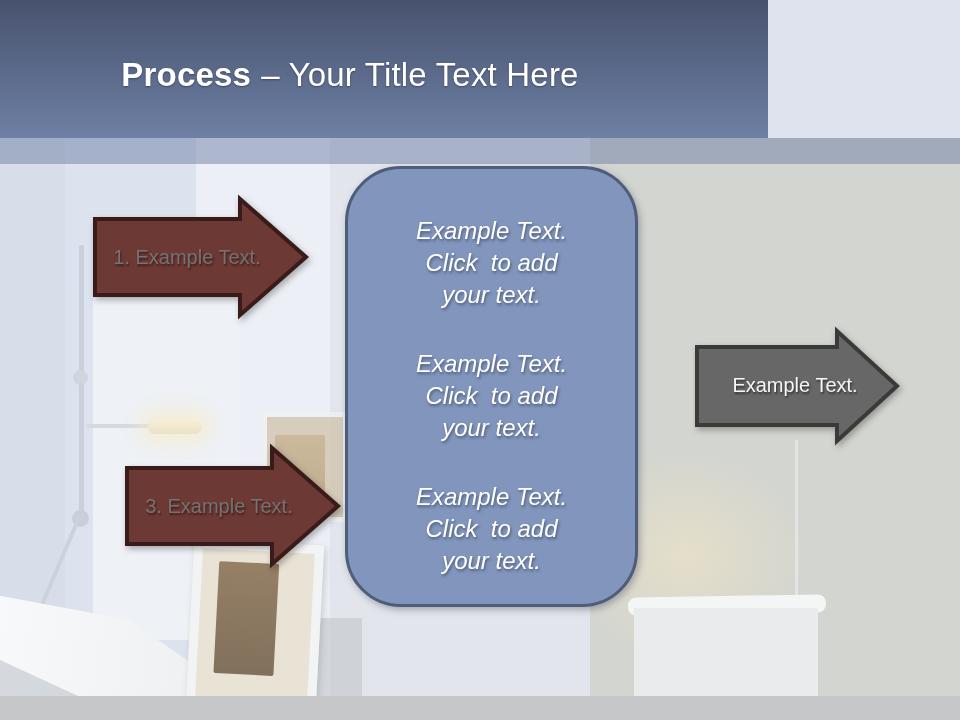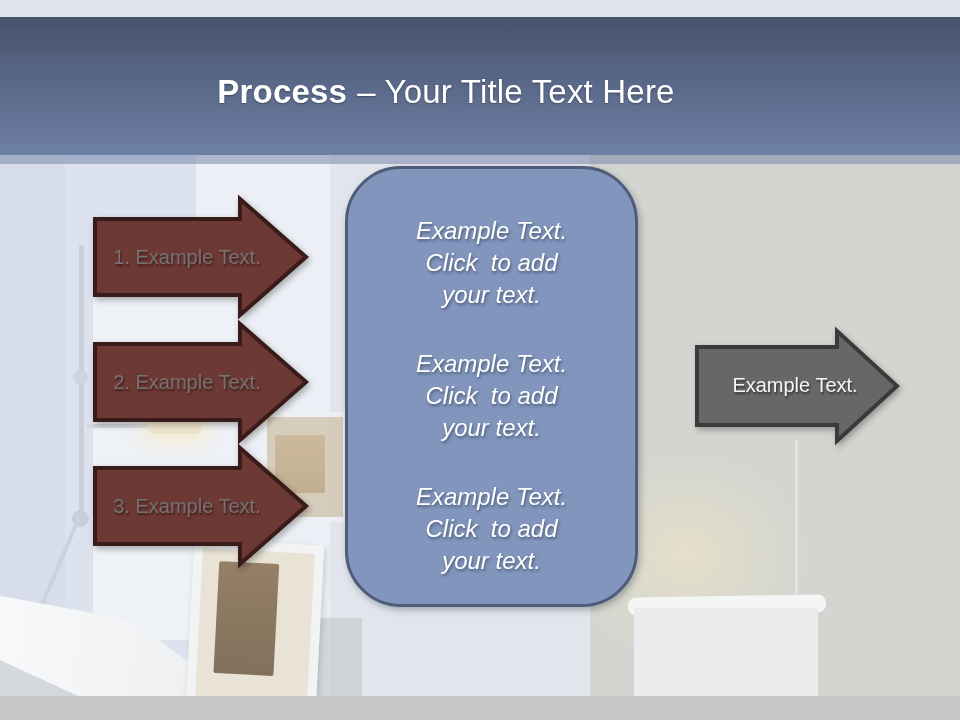--- a/index.html
+++ b/index.html
@@ -49,34 +49,34 @@
   .pic-leaning-inner{left:17px;top:12px;width:60px;height:112px;
     background:linear-gradient(#7a5f41,#5e4a33);opacity:.75;border-radius:2px;}
 
   .stool-top{left:628px;top:596px;width:198px;height:18px;background:#f4f6f6;
     border-radius:8px;transform:rotate(-1deg);}
   .stool-body{left:634px;top:608px;width:184px;height:112px;background:#e9ebec;}
   .floor{left:0;top:696px;width:960px;height:24px;background:#c6c7c9;}
 
   
   .subband{left:0;top:138px;width:960px;height:26px;background:rgba(110,127,166,.5);}
-  .header{left:0;top:17px;width:960px;height:138px;
+  .header{left:0;top:0;width:768px;height:138px;
     background:linear-gradient(#47526d,#6e80a5);
     display:flex;align-items:center;justify-content:center;}
   .title{margin:0;transform:translate(-34px,6px);font-size:33px;font-weight:400;color:#fff;
     text-shadow:0 1px 2px rgba(0,0,0,.35);letter-spacing:.2px;white-space:pre-wrap;}
   .t-bold{font-weight:700;margin-right:10px;}
 
   
   .arrow{width:217px;height:124px;left:93px;filter:drop-shadow(2px 3px 3px rgba(0,0,0,.3));}
   .arrow svg{position:absolute;inset:0;overflow:visible;}
   .arrow-label{position:absolute;left:6px;top:50px;width:176px;height:24px;line-height:24px;
     text-align:center;font-size:20px;color:#737373;
     text-shadow:1px 2px 2px rgba(40,10,10,.6);}
-  .arrow1{top:195px;} .arrow2{top:320px;} .arrow3{top:444px;}
+  .arrow1{top:195px;} .arrow2{top:320px;} .arrow3{top:444px;margin-left:32px;}
   .arrow-gray{left:695px;top:329px;width:205px;height:114px;}
   .arrow-gray .arrow-label{left:10px;top:44px;width:180px;color:#f5f5f5;
     text-shadow:1px 2px 2px rgba(20,20,20,.6);}
 
   
   .panel{left:345px;top:166px;width:293px;height:441px;box-sizing:border-box;
     background:#8296bd;border:3px solid #4e5d79;border-radius:56px;
     box-shadow:2px 3px 7px rgba(40,50,70,.35);padding-top:46px;text-align:center;}
   .panel .block{margin-bottom:37px;}
   .panel .line{font-size:24px;line-height:32px;font-style:italic;color:#fff;
@@ -123,26 +123,20 @@
     <h1 class="title"><span class="t-bold">Process</span><span>– Your Title Text Here</span></h1>
   </header>
 
   <div class="abs arrow arrow1">
     <svg viewBox="0 0 217 124">
       <polygon points="2,24 147,24 147,4 213,62 147,120 147,100 2,100" stroke-width="4" stroke-linejoin="miter" fill="#6d3934" stroke="#391c19"></polygon>
     </svg>
     <span class="arrow-label">1. Example Text.</span>
   </div>
 
-  <div class="abs arrow arrow2">
-    <svg viewBox="0 0 217 124">
-      <polygon points="2,24 147,24 147,4 213,62 147,120 147,100 2,100" stroke-width="4" stroke-linejoin="miter" fill="#6d3934" stroke="#391c19"></polygon>
-    </svg>
-    <span class="arrow-label">2. Example Text.</span>
-  </div>
 
   <div class="abs arrow arrow3">
     <svg viewBox="0 0 217 124">
       <polygon points="2,24 147,24 147,4 213,62 147,120 147,100 2,100" stroke-width="4" stroke-linejoin="miter" fill="#6d3934" stroke="#391c19"></polygon>
     </svg>
     <span class="arrow-label">3. Example Text.</span>
   </div>
 
   <div class="abs panel">
     <div class="block">

